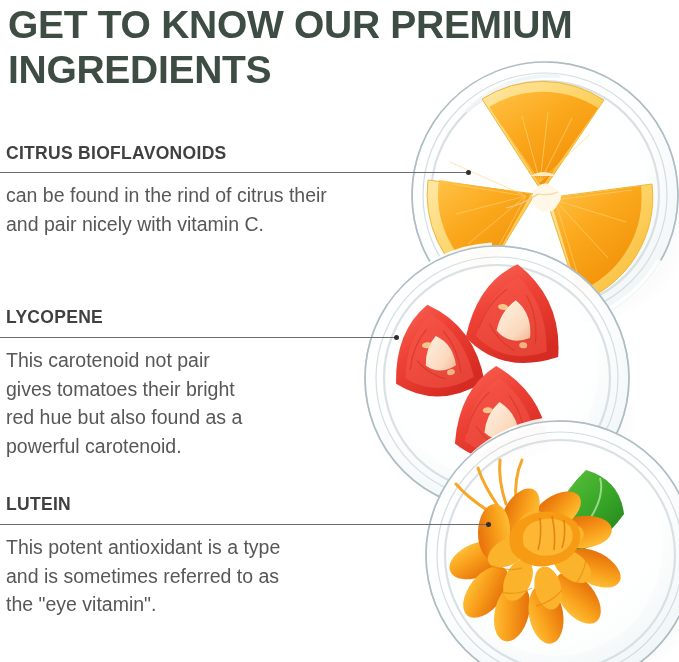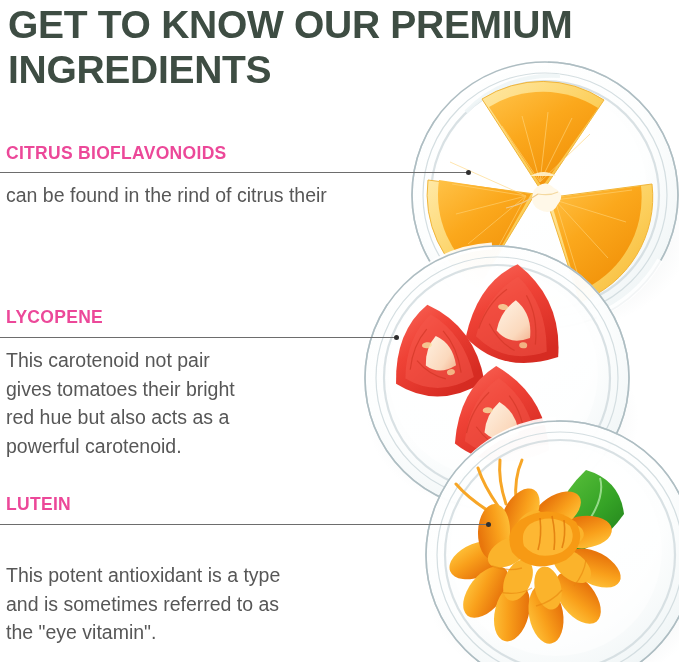--- a/index.html
+++ b/index.html
@@ -54,21 +54,21 @@
     left: 0;
     width: 679px;
   }
   .section-heading {
     position: absolute;
     left: 6px;
     top: 0;
     font-size: 17.5px;
     font-weight: bold;
     letter-spacing: 0.3px;
-    color: #ec4899;
+    color: #404040;
     margin: 0;
     white-space: nowrap;
     text-transform: uppercase;
   }
   .leader {
     position: absolute;
     left: 0;
     height: 1px;
     background: #6d6d6d;
   }
@@ -97,21 +97,21 @@
   #sec-citrus .section-body { top: 38px; }
 
   #sec-lycopene { top: 307px; }
   #sec-lycopene .leader { top: 30px; width: 396px; }
   #sec-lycopene .leader-dot { top: 28px; left: 394px; }
   #sec-lycopene .section-body { top: 39px; }
 
   #sec-lutein { top: 494px; }
   #sec-lutein .leader { top: 30px; width: 488px; }
   #sec-lutein .leader-dot { top: 28px; left: 486px; }
-  #sec-lutein .section-body { top: 39px; margin-top: 28px; }
+  #sec-lutein .section-body { top: 39px; }
 </style>
 </head>
 <body>
 
 <svg id="artwork" viewBox="0 0 679 662" width="679" height="662" xmlns="http://www.w3.org/2000/svg">
   <defs>
     <radialGradient id="glassFill" cx="40%" cy="32%" r="78%">
       <stop offset="0%" stop-color="#ffffff" stop-opacity="1"></stop>
       <stop offset="62%" stop-color="#fdfefe" stop-opacity="0.96"></stop>
       <stop offset="88%" stop-color="#f1f6f7" stop-opacity="0.95"></stop>
@@ -344,31 +344,32 @@
 <div id="content">
 
   <h1 class="page-title">GET TO KNOW OUR PREMIUM INGREDIENTS</h1>
 
   <div class="section" id="sec-citrus">
     <h2 class="section-heading">CITRUS BIOFLAVONOIDS</h2>
     <div class="leader"></div>
     <div class="leader-dot"></div>
     <p class="section-body">
       <span>can be found in the rind of citrus their</span>
+      <span>and pair nicely with vitamin C.</span>
     </p>
   </div>
 
   <div class="section" id="sec-lycopene">
     <h2 class="section-heading">LYCOPENE</h2>
     <div class="leader"></div>
     <div class="leader-dot"></div>
     <p class="section-body">
       <span>This carotenoid not pair</span>
       <span>gives tomatoes their bright</span>
-      <span>red hue but also acts as a</span>
+      <span>red hue but also found as a</span>
       <span>powerful carotenoid.</span>
     </p>
   </div>
 
   <div class="section" id="sec-lutein">
     <h2 class="section-heading">LUTEIN</h2>
     <div class="leader"></div>
     <div class="leader-dot"></div>
     <p class="section-body">
       <span>This potent antioxidant is a type</span>

